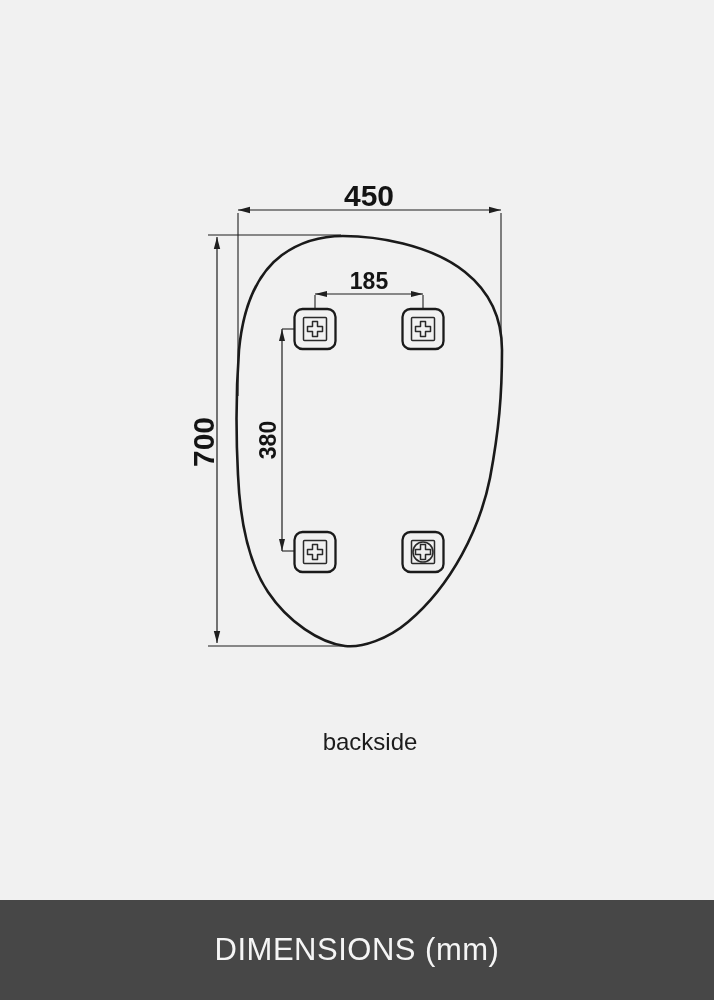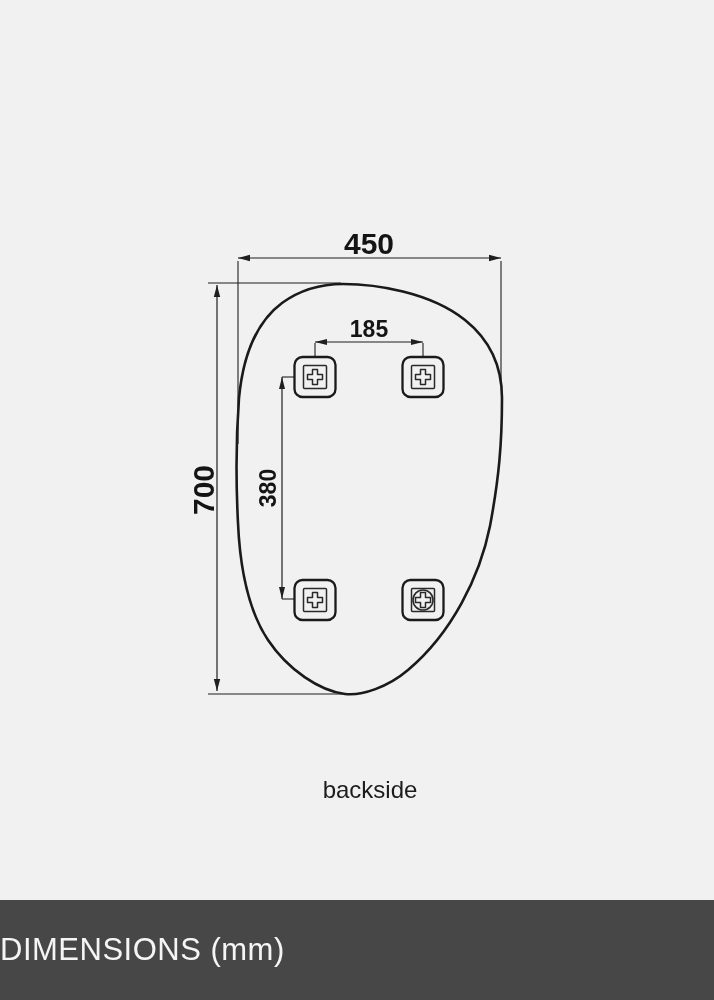--- a/index.html
+++ b/index.html
@@ -14,21 +14,20 @@
     height: 1000px;
     background: #f1f1f1;
     overflow: hidden;
   }
   .canvas {
     position: absolute;
     top: 0;
     left: 0;
     width: 714px;
     height: 900px;
-    margin-top: 48px;
   }
   svg { display: block; }
   .outline {
     fill: none;
     stroke: #1a1a1a;
     stroke-width: 2.6;
   }
   .dimline, .extline {
     stroke: #1f1f1f;
     stroke-width: 1.2;
@@ -77,20 +76,21 @@
   }
   .footer {
     position: absolute;
     left: 0;
     top: 900px;
     width: 714px;
     height: 100px;
     background: #474747;
     display: flex;
     align-items: center;
+    justify-content: center;
   }
   .footer-title {
     color: #f5f5f5;
     font-size: 31px;
     font-weight: normal;
     letter-spacing: 0.5px;
   }
 </style>
 </head>
 <body>

